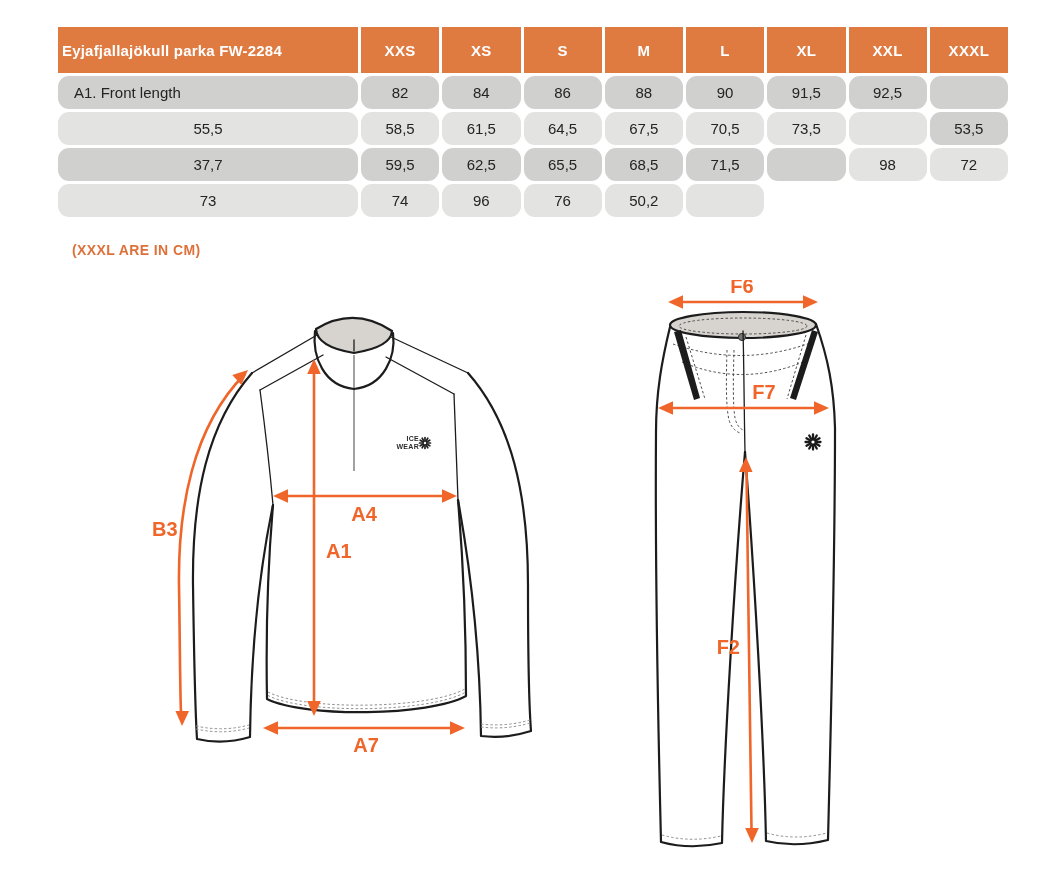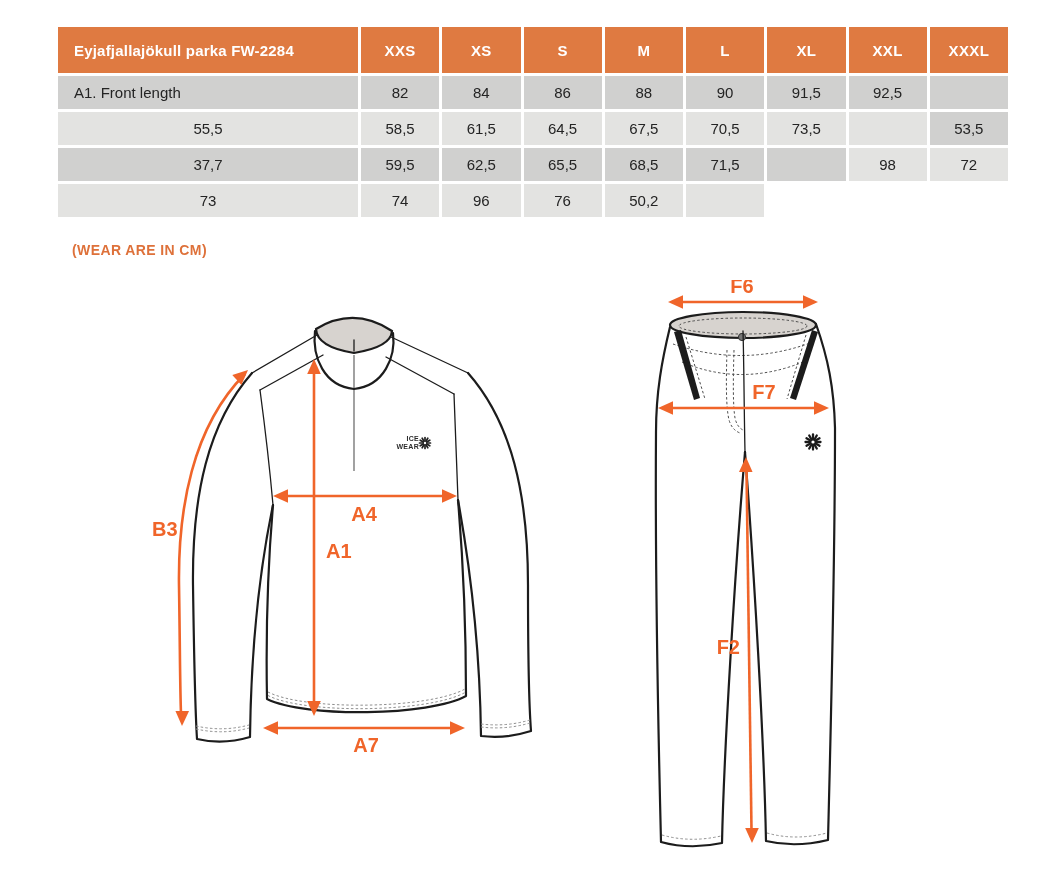--- a/index.html
+++ b/index.html
@@ -19,24 +19,24 @@
   .size-table{
     position:absolute;left:58px;top:27px;width:950px;
     display:grid;grid-template-columns:300px repeat(8,1fr);
     grid-auto-rows:auto;gap:3px;
   }
   .th{
     background:var(--header-orange);color:#fff;font-size:15px;font-weight:bold;
     height:46px;display:flex;align-items:center;justify-content:center;
     letter-spacing:.4px;
   }
-  .th.title{justify-content:flex-start;padding-left:16px;letter-spacing:.2px}
+  .th.title{justify-content:flex-start;padding-left:4px;letter-spacing:.2px}
   .td{
     font-size:15px;color:#242424;height:33px;
-    display:flex;align-items:center;justify-content:center;
+    display:flex;align-items:center;justify-content:center;border-radius:11px;
   }
   .td.label{justify-content:flex-start;padding-left:16px}
   .rd{background:var(--row-dark)}
   .rl{background:var(--row-light)}
 
   .size-note{
     position:absolute;left:72px;top:242px;
     color:var(--note-orange);font-size:14px;font-weight:600;letter-spacing:.4px;
   }
 
@@ -103,21 +103,21 @@
     <div class="td rl">98</div>
     <div class="td rl">72</div>
     <div class="td rl">73</div>
     <div class="td rl">74</div>
     <div class="td rl">96</div>
     <div class="td rl">76</div>
     <div class="td rl">50,2</div>
     <div class="td rl"></div>
   </div>
 
-  <div class="size-note">(WEAR ARE IN CM)</div>
+  <div class="size-note">(XXXL ARE IN CM)</div>
 
   <svg class="diagram" style="left:90px;top:295px" width="480" height="470" viewBox="0 0 480 470" xmlns="http://www.w3.org/2000/svg">
 
     <g>
 
       <path class="outline" d="M162,78 C118,128 102,200 103,290 C104,360 105,412 107,444 Q133,450 160,442 C161,362 168,282 183,210"></path>
       <path class="stitch" d="M106,434 Q133,440 159,433"></path>
       <path class="stitch" d="M106,431 Q133,437 159,430"></path>
 
       <path class="outline" d="M378,78 C422,128 438,200 438,290 C438,360 439,410 441,436 Q416,444 391,441 C390,362 382,282 368,205"></path>

